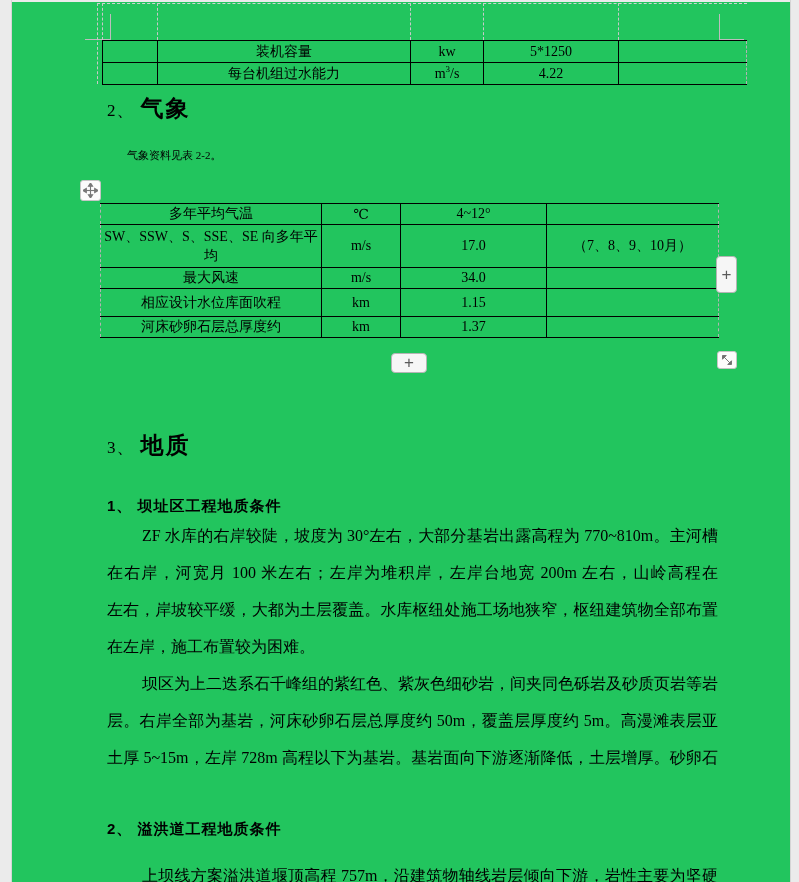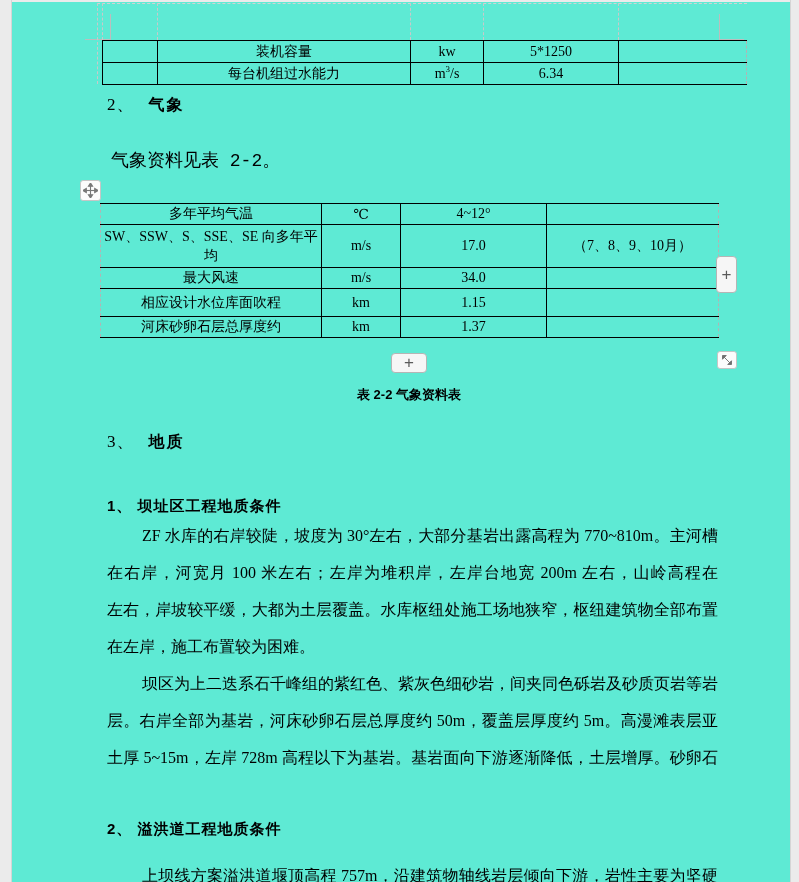--- a/index.html
+++ b/index.html
@@ -1,17 +1,17 @@
 <!DOCTYPE html>
 <html><head>
 <meta charset="utf-8">
 <style>
   html,body{margin:0;padding:0;background:#ffffff;}
   #screen{
-    position:relative;width:799px;height:882px;overflow:hidden;background:#5eead4;
+    position:relative;width:799px;height:882px;overflow:hidden;background:#22c55e;
     font-family:"Liberation Serif","DejaVu Serif",serif;color:#000;
   }
   .chrome{position:absolute;background:#ebebeb;}
   .chrome-left{left:0;top:0;width:11px;height:882px;border-right:1px solid #d5d5d5;}
   .chrome-right{right:0;top:0;width:8px;height:882px;border-left:1px solid #d5d5d5;}
   .chrome-top{left:0;top:0;width:799px;height:2px;}
   .crop{position:absolute;background:#bdbdbd;}
   .ghost-v{position:absolute;width:0;border-left:1px dashed #c9c9c9;}
   .ghost-h{position:absolute;height:0;border-top:1px dashed #d2d2d2;}
 
@@ -23,24 +23,24 @@
   table.wtable td.wrap{white-space:normal;line-height:19px;}
   table.wtable tr td:last-child{border-right:1px dashed #b3b3b3;}
   table.mid-table tr td:first-child{border-left:1px dashed #b3b3b3;}
   td.item-left{text-align:left;padding-left:6px;}
   td.note-low{vertical-align:bottom;padding-bottom:4px;}
   sup.u3{font-size:9px;line-height:0;}
 
   .hei{font-family:"Liberation Sans","DejaVu Sans",sans-serif;font-weight:bold;}
   .heading{position:absolute;left:107px;white-space:nowrap;}
   .heading .h-num{font-size:17px;letter-spacing:1px;}
-  .heading .h-title{font-size:16px;letter-spacing:2px;margin-left:14px;}
+  .heading .h-title{font-size:23px;letter-spacing:2px;margin-left:6px;}
   .subheading{position:absolute;left:107px;font-size:15px;letter-spacing:1px;white-space:nowrap;}
   .caption{position:absolute;left:100px;width:618px;text-align:center;font-size:13px;}
-  .intro{position:absolute;left:111px;font-size:18px;white-space:nowrap;font-family:Liberation Mono, monospace;}
+  .intro{position:absolute;left:127px;font-size:11px;white-space:nowrap;}
 
   .para{position:absolute;left:107px;width:611px;font-size:16px;}
   .para .ln{height:37px;line-height:37px;white-space:nowrap;}
   .para .ln-j{text-align:justify;text-align-last:justify;white-space:normal;overflow:hidden;}
   .para .ind{padding-left:35px;}
 
   .mini-btn{
     position:absolute;background:#f6f6f6;border:1px solid #b5b5b5;border-radius:4px;
     color:#5a5a5a;display:flex;align-items:center;justify-content:center;
     font-family:"Liberation Sans","DejaVu Sans",sans-serif;font-size:17px;font-weight:400;
@@ -86,21 +86,21 @@
       <td></td>
       <td class="item-left">装机容量</td>
       <td>kw</td>
       <td>5*1250</td>
       <td></td>
     </tr>
     <tr style="height:22px;">
       <td></td>
       <td class="item-left">每台机组过水能力</td>
       <td><span>m</span><sup class="u3">3</sup><span>/s</span></td>
-      <td>6.34</td>
+      <td>4.22</td>
       <td></td>
     </tr>
   </tbody>
     </table>
 
   <div class="heading" style="top:93px;">
     <span class="h-num">2、</span><span class="h-title hei">气象</span>
   </div>
 
   <div class="intro" style="top:148px;">气象资料见表 2-2。</div>
@@ -170,21 +170,20 @@
   <div class="handle-btn" style="left:717px;top:351px;width:20px;height:18px;">
     <svg width="12" height="12" viewBox="0 0 16 16">
       <g stroke="#6e6e6e" stroke-width="1.2" fill="#6e6e6e">
         <line x1="4" y1="4" x2="12" y2="12"></line>
         <polygon points="2,2 2,7 7,2"></polygon>
         <polygon points="14,14 14,9 9,14"></polygon>
       </g>
     </svg>
   </div>
 
-  <div class="caption hei" style="top:386px;">表 2-2 气象资料表</div>
 
   <div class="heading" style="top:430px;">
     <span class="h-num">3、</span><span class="h-title hei">地质</span>
   </div>
 
   <div class="subheading hei" style="top:485px;margin-top:12px;">1、 坝址区工程地质条件</div>
 
   <div class="para" style="top:517px;">
     <div class="ln ln-j ind">ZF 水库的右岸较陡，坡度为 30°左右，大部分基岩出露高程为 770~810m。主河槽</div>
     <div class="ln ln-j">在右岸，河宽月 100 米左右；左岸为堆积岸，左岸台地宽 200m 左右，山岭高程在 775m</div>

